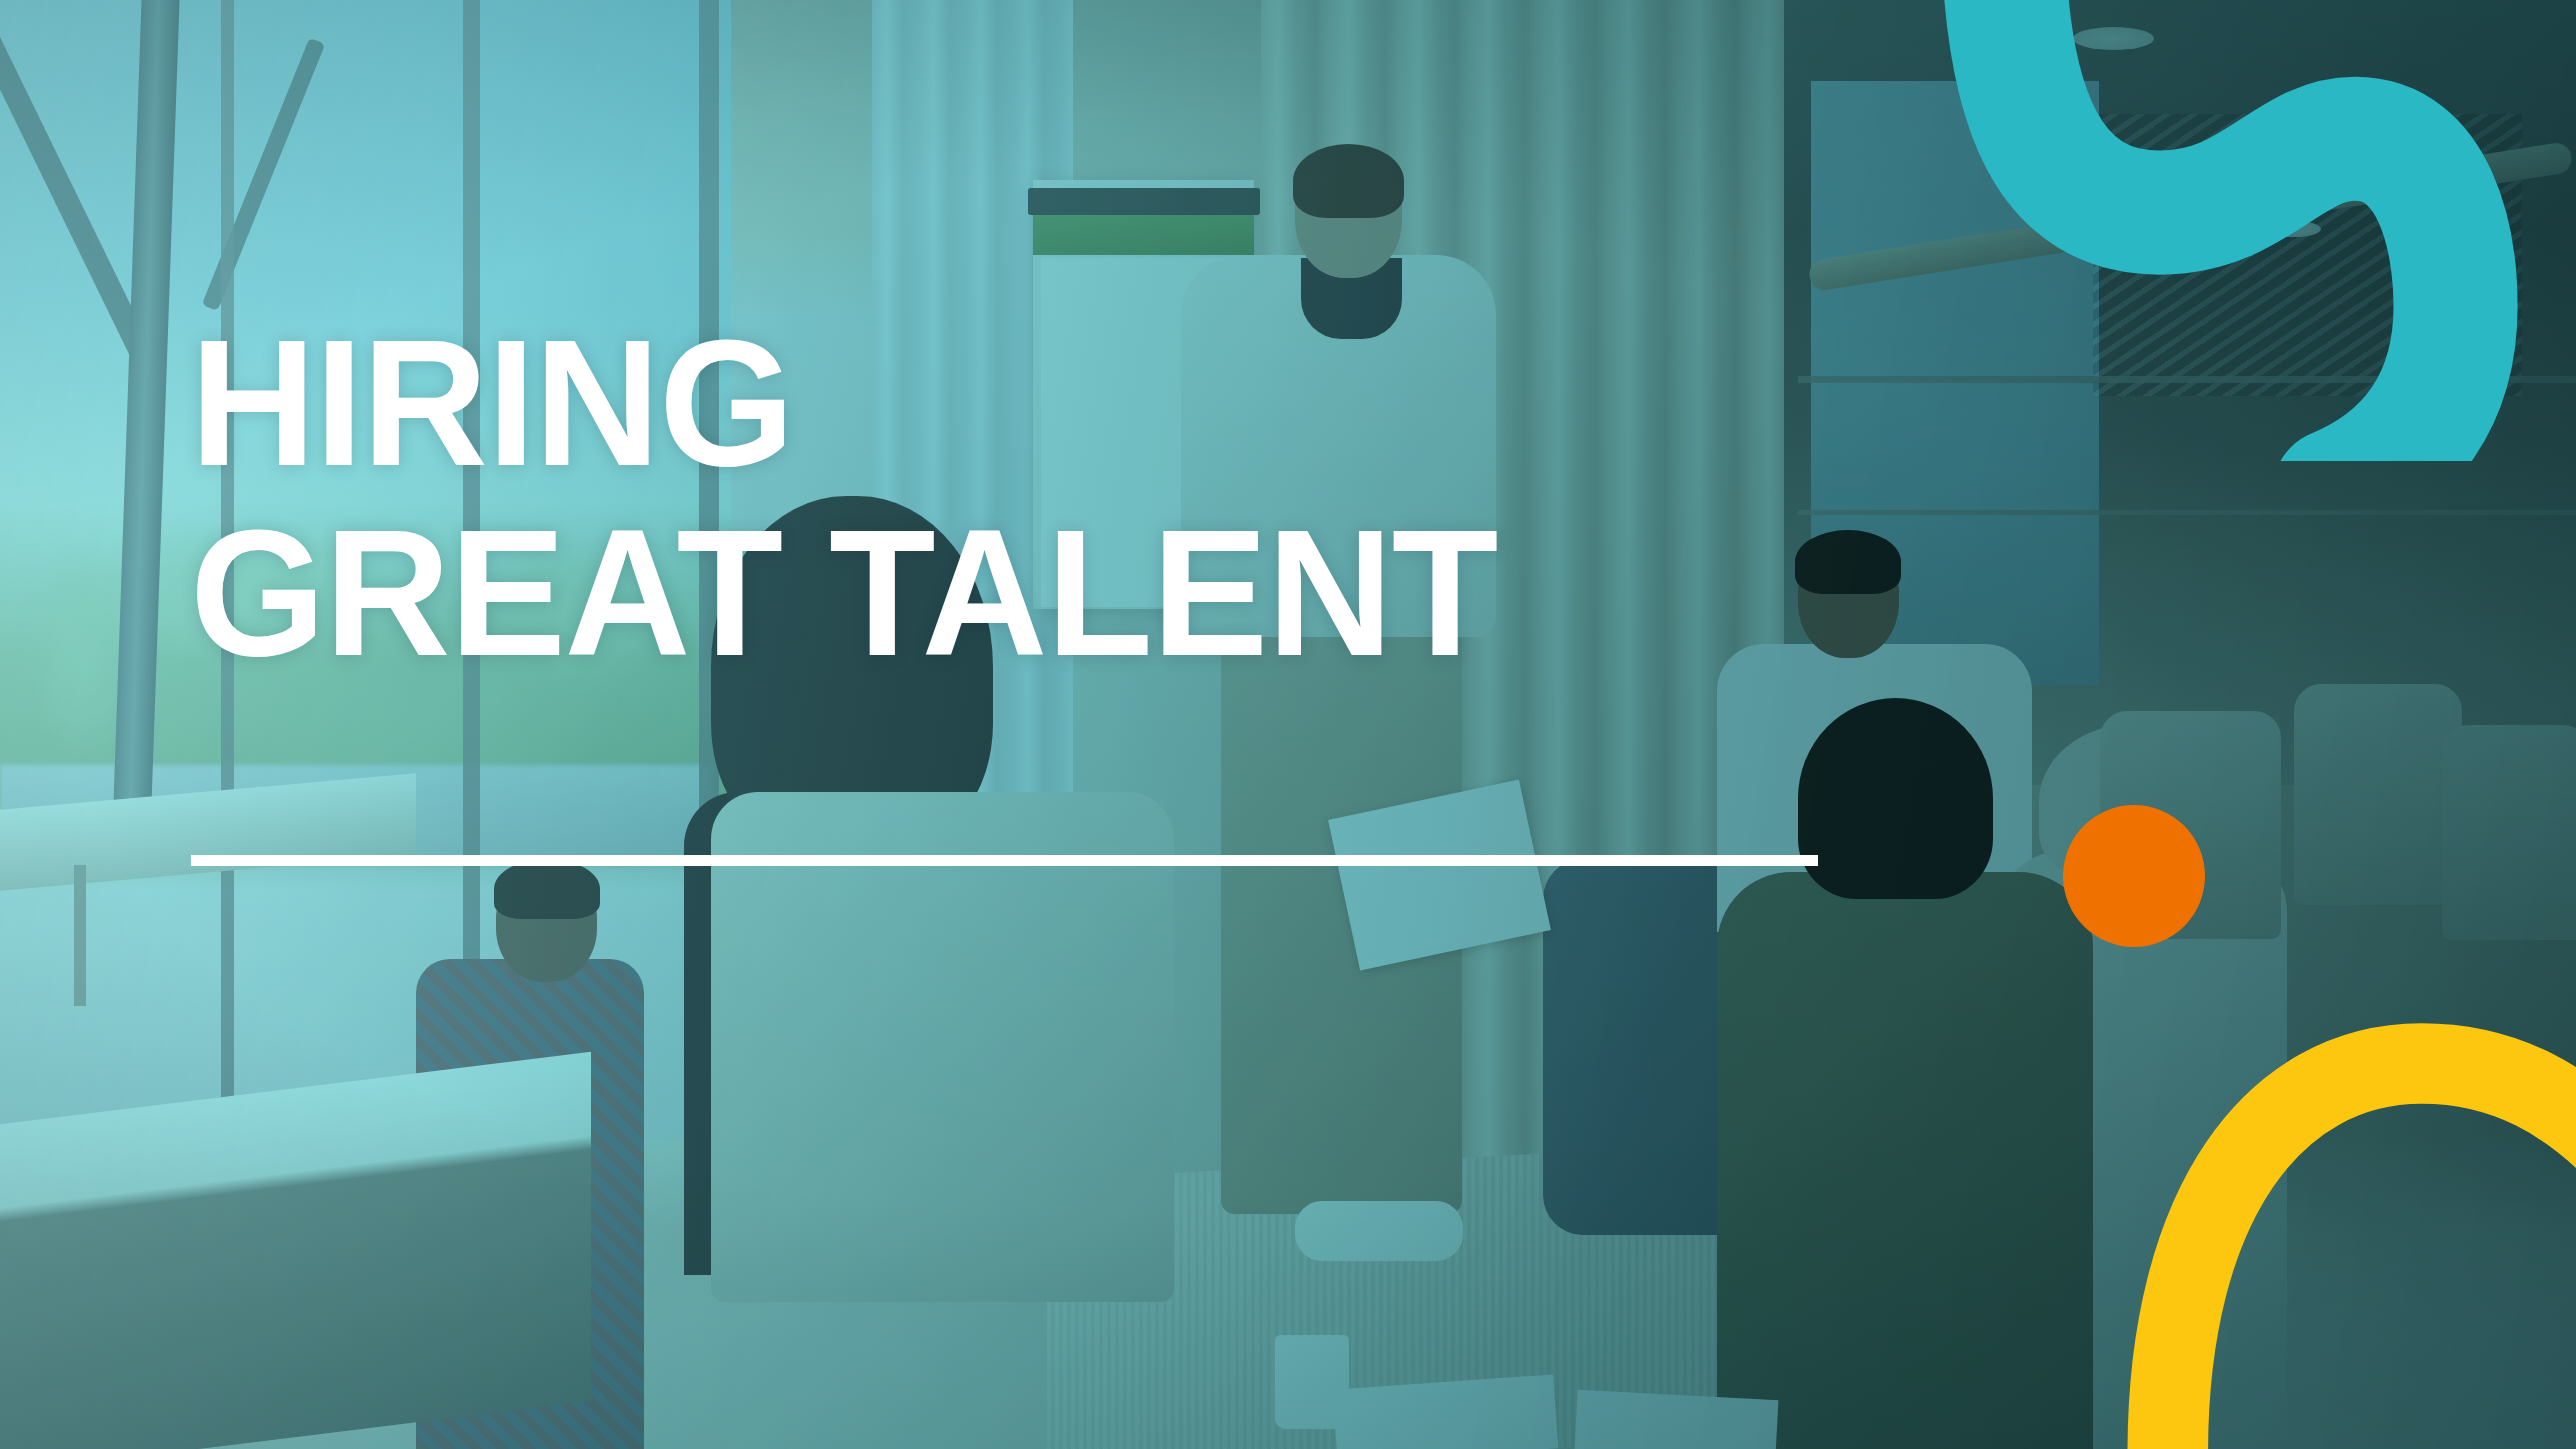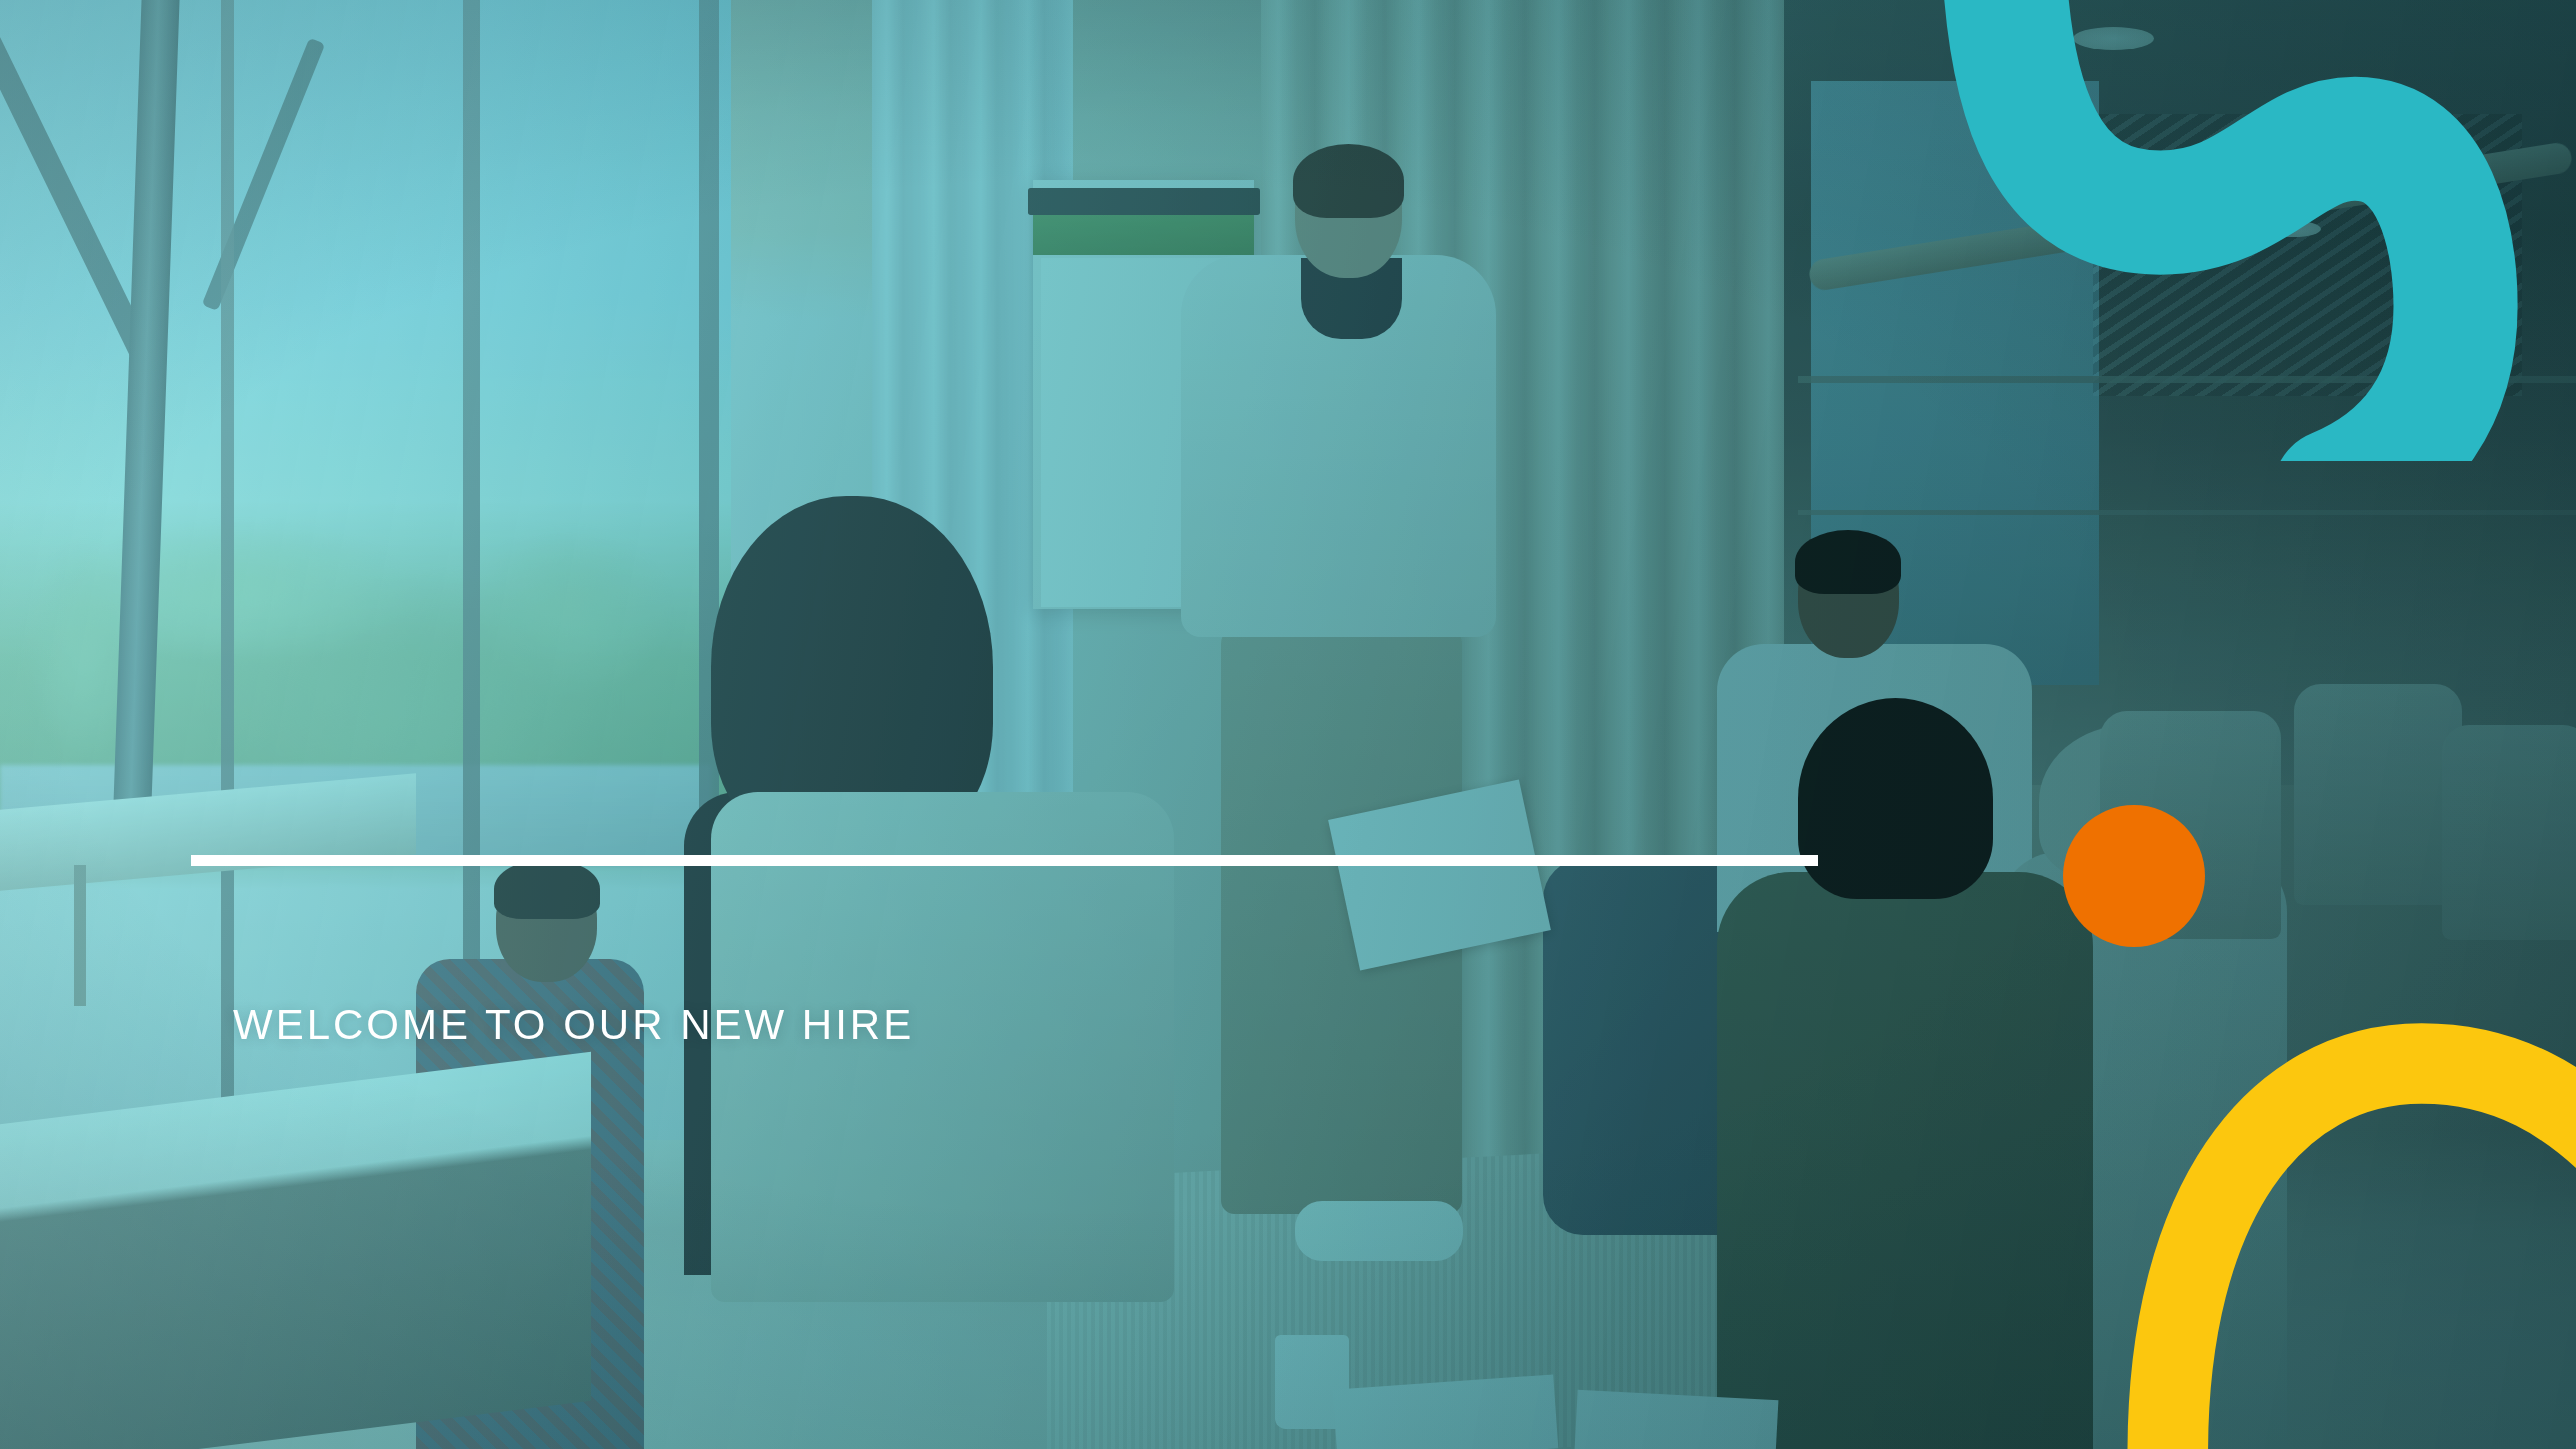--- a/index.html
+++ b/index.html
@@ -389,19 +389,24 @@
 
     <div class="dot-orange" style="background: rgb(239, 113, 0);"></div>
 
     <svg id="arc" width="470" height="470" viewBox="0 0 700 700" aria-hidden="true">
       <path d="M 92 700
                C 92 330, 250 120, 470 120
                C 600 120, 690 180, 760 250" fill="none" stroke="#FCC70E" stroke-width="120" stroke-linecap="butt"></path>
     </svg>
   </div>
 
+  <div class="text-block">
+    <h1 class="headline">
+      <span>HIRING</span>
+      <span class="l2">GREAT TALENT</span>
+    </h1>
+  </div>
 
   <div class="rule" style="background: rgb(255, 255, 255);"></div>
 
-  <p class="subhead">WELCOME TO OUR NEW HIRE</p>
 
 </div>
 
 
 </body></html>

